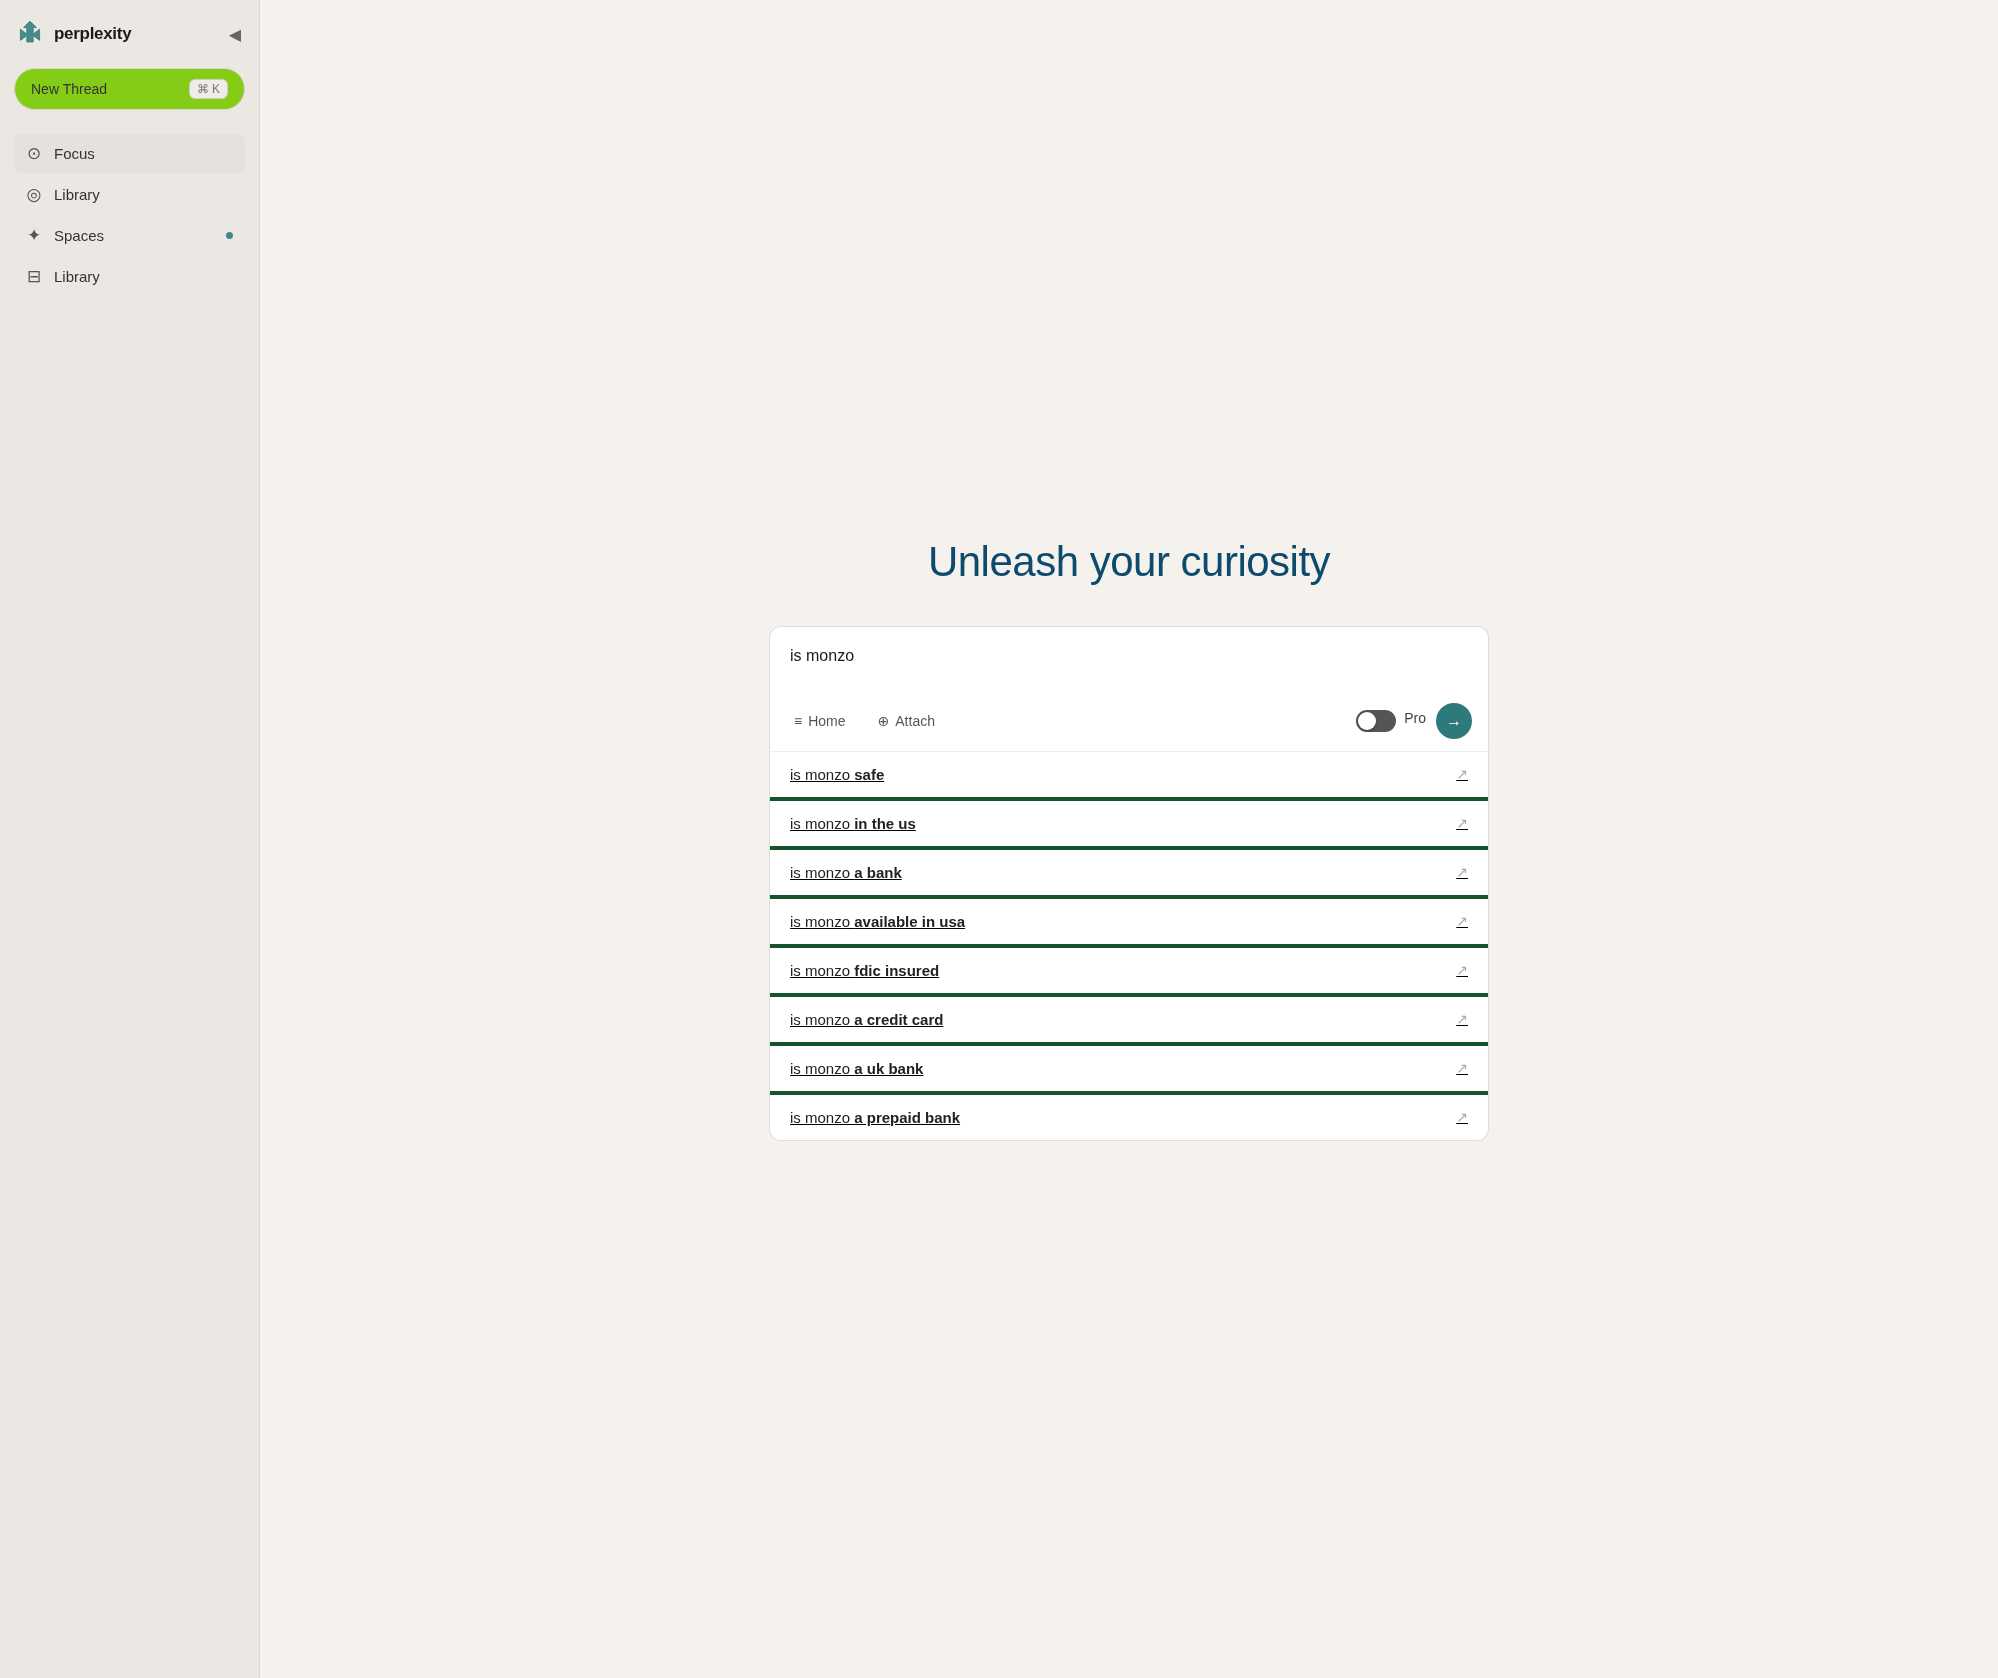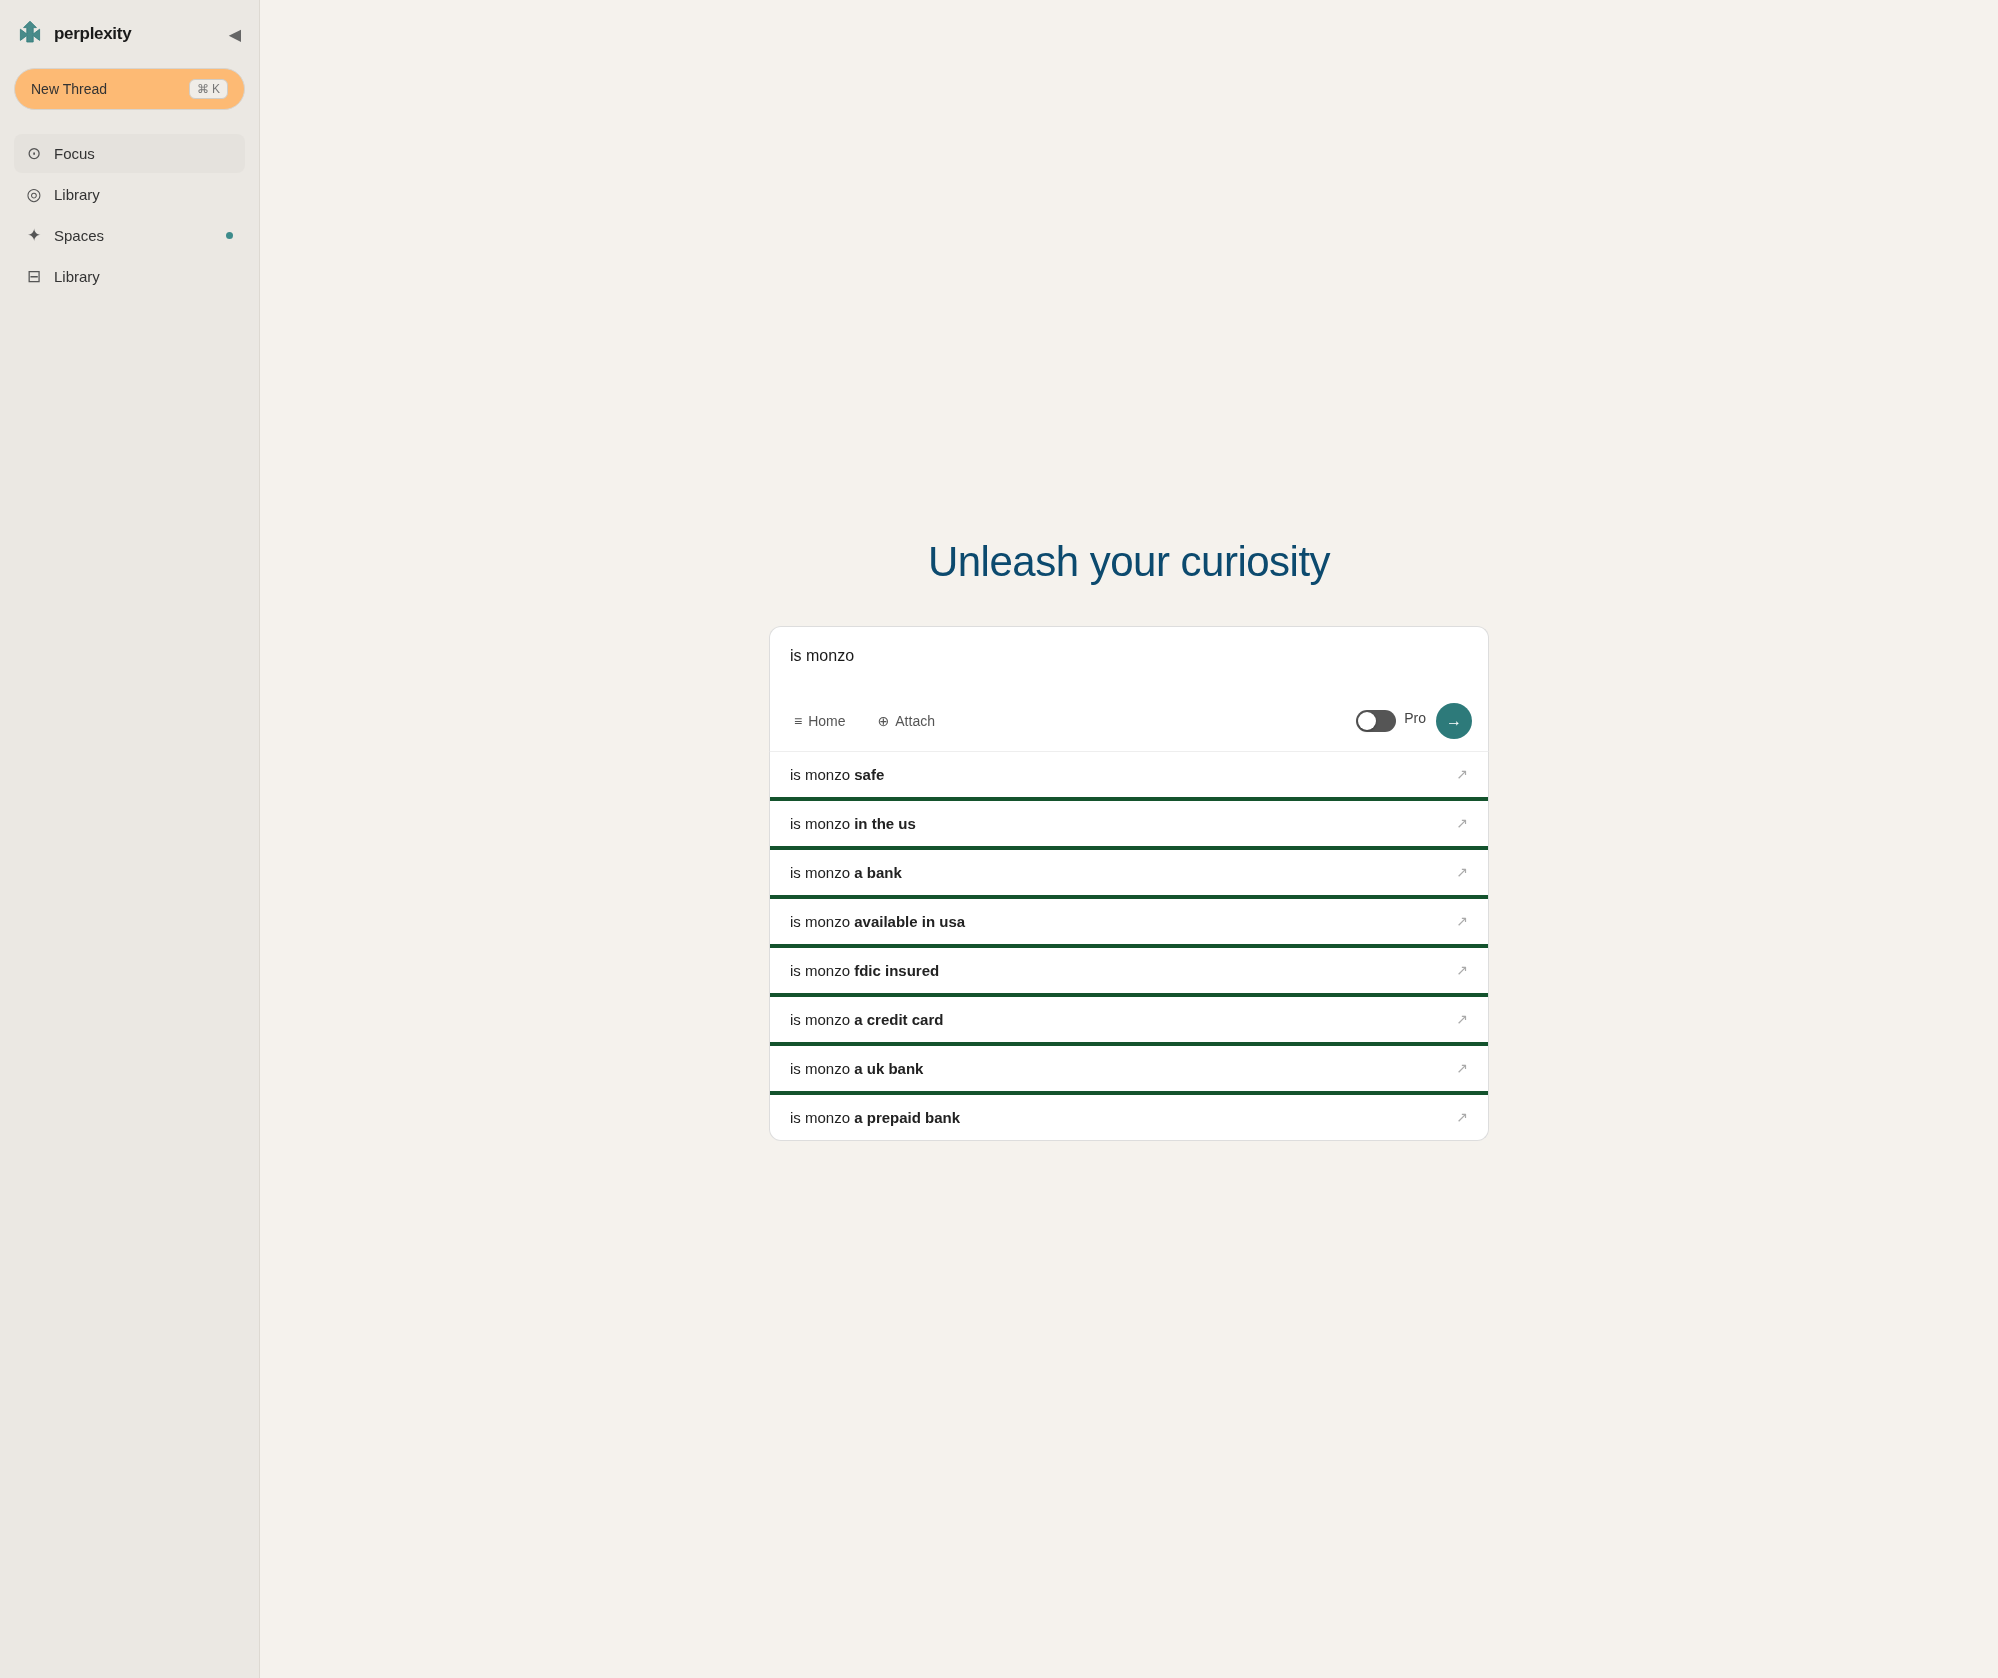--- a/index.html
+++ b/index.html
@@ -57,21 +57,21 @@
       padding: 4px;
       border-radius: 4px;
       display: flex;
       align-items: center;
     }
 
     .new-thread-btn {
       display: flex;
       align-items: center;
       justify-content: space-between;
-      background: #fdba74;
+      background: #84cc16;
       border: 1px solid #d8d4ce;
       border-radius: 22px;
       padding: 10px 16px;
       cursor: pointer;
       width: 100%;
       margin-bottom: 24px;
     }
 
     .new-thread-label {
       font-size: 14px;
@@ -283,20 +283,21 @@
       border: 1px solid #ddd;
       border-radius: 12px 12px 0 0;
       border-bottom: 1px solid #eee;
     }
 
     .dropdown-box {
       background: #fff;
       border: 1px solid #ddd;
       border-top: none;
       border-radius: 0 0 12px 12px;
+      text-decoration: underline;
     }
   </style>
 </head>
 <body>
 
 <nav class="sidebar">
   <div class="sidebar-header">
     <div class="logo-area">
 
       <svg class="logo-icon" viewBox="0 0 40 40" fill="none" xmlns="http://www.w3.org/2000/svg">

